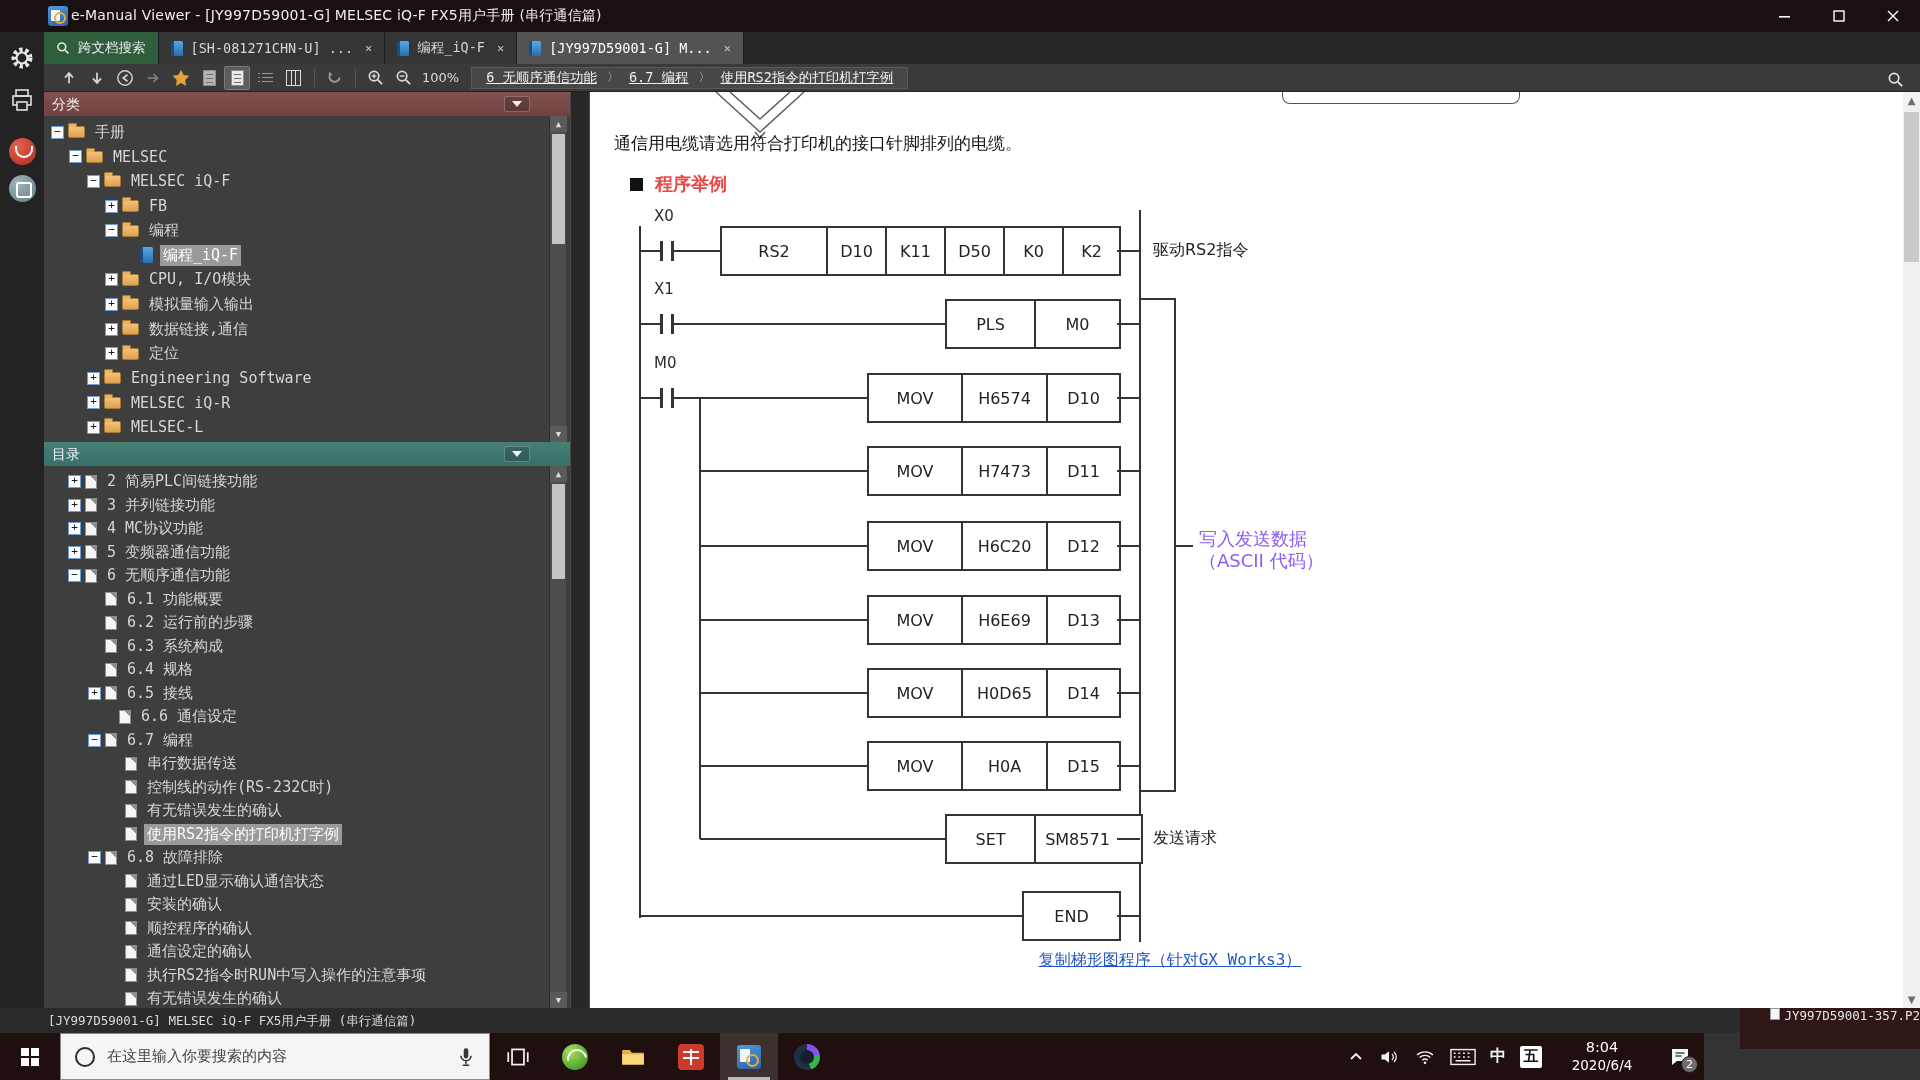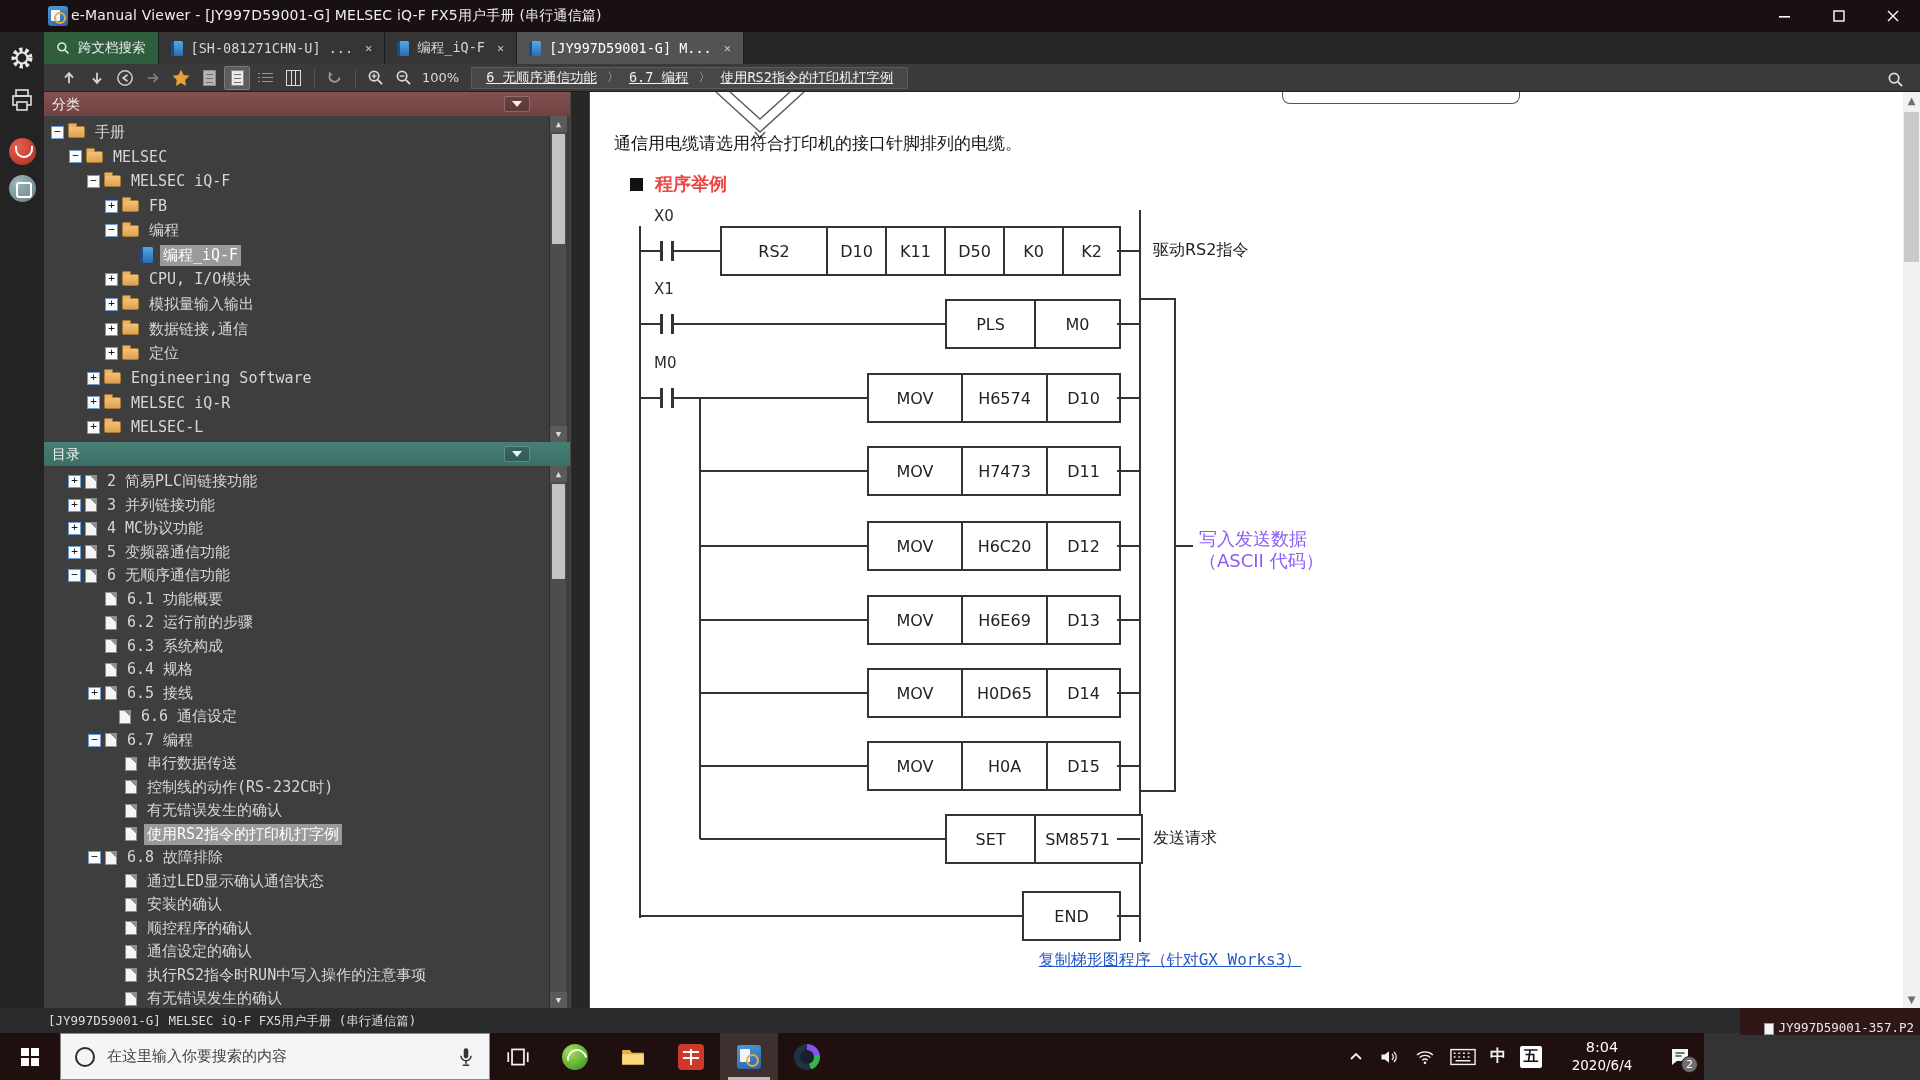--- a/index.html
+++ b/index.html
@@ -102,21 +102,21 @@
   #copy-link{position:absolute;left:280px;top:858px;width:600px;text-align:center;font-size:16px;color:#2457c5;text-decoration:underline;font-family:"DejaVu Sans Mono","Liberation Mono",monospace}
   #connector-art{position:absolute;left:118px;top:0}
   #printer-art{position:absolute;left:692px;top:-8px;width:238px;height:20px;border:1.5px solid #555;border-top:none;border-radius:0 0 8px 8px}
   #content-scroll{position:absolute;left:1903px;top:92px;width:17px;height:916px;background:#f1f1f1}
   #content-scroll .carrow{position:absolute;left:0;width:17px;height:17px;color:#6e6e6e;font-size:10px;text-align:center;line-height:17px}
   #content-scroll .cthumb{position:absolute;left:1px;top:20px;width:15px;height:150px;background:#c9c9c9}
 
   
   #statusbar{position:absolute;left:0;top:1008px;width:1920px;height:25px;background:#2b2b2b}
   #status-left{position:absolute;left:48px;top:0;line-height:25px;color:#dcdcdc;font-size:12.5px;font-family:"DejaVu Sans Mono","Liberation Mono",monospace}
-  #status-right{position:absolute;right:0;top:0;width:180px;height:27px;background:#301717;display:flex;align-items:flex-end;justify-content:flex-end;padding-right:6px}
+  #status-right{position:absolute;right:0;top:0;width:180px;height:41px;background:#301717;display:flex;align-items:flex-start;justify-content:flex-end;padding-right:0}
   #status-right .pgico{width:10px;height:12px;background:linear-gradient(225deg,#b85,3px,#f5f5f5 0);background:#f5f5f5;border:1px solid #999;margin-right:5px}
   #status-right .ptxt{color:#e8e8e8;font-size:12.5px;font-family:"DejaVu Sans Mono","Liberation Mono",monospace}
 
   
   #taskbar{position:absolute;left:0;top:1033px;width:1704px;height:47px;background:#200f0f;display:flex;align-items:center}
   #start-btn{width:60px;height:47px;display:flex;align-items:center;justify-content:center}
   .winlogo{width:18px;height:18px;display:grid;grid-template-columns:8px 8px;grid-template-rows:8px 8px;gap:2px}
   .winlogo i{background:#fdfdfd}
   #tb-search{width:430px;height:47px;background:#f5f5f5;border:1px solid #8a8a8a;display:flex;align-items:center;position:relative}
   #cortana-ring{width:20px;height:20px;border:2.5px solid #2b2b2b;border-radius:50%;margin-left:14px}

